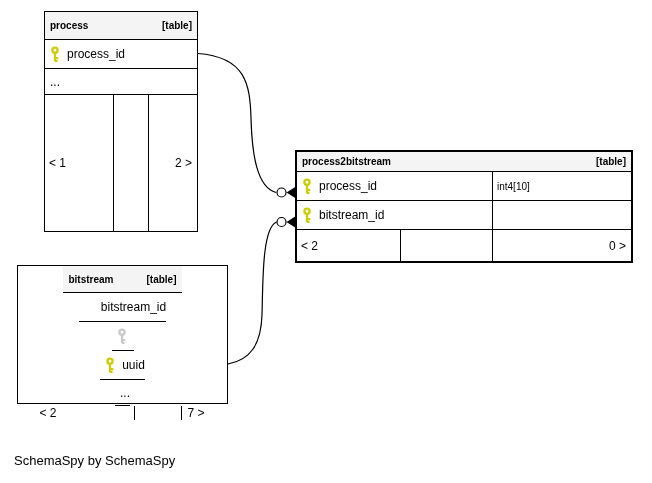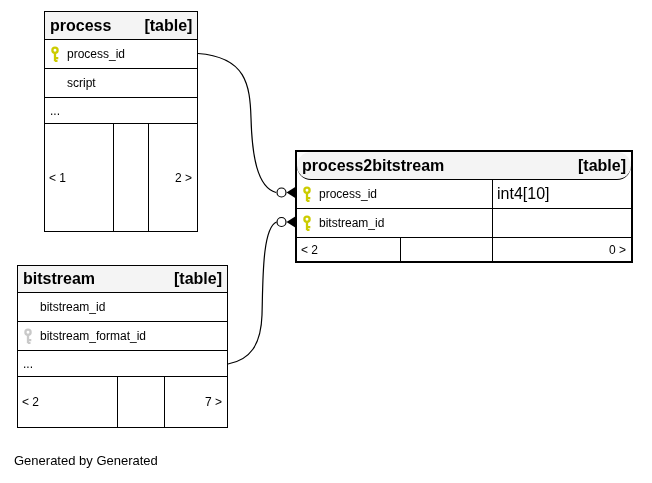--- a/index.html
+++ b/index.html
@@ -8,60 +8,60 @@
     font-family:"Liberation Sans",sans-serif;color:#000;
   }
   #rels{position:absolute;left:0;top:0;z-index:1;pointer-events:none;}
   .tbl{
     position:absolute;z-index:2;background:#fff;border:1px solid #000;
     box-sizing:border-box;display:flex;flex-direction:column;
   }
   .hd{
     background:#f4f4f4;border-bottom:1px solid #000;display:flex;
     justify-content:space-between;align-items:center;padding:0 5px;
-    font-size:16px;flex:0 0 auto;box-sizing:border-box;gap:33px;
+    font-size:10px;flex:0 0 auto;box-sizing:border-box;gap:33px;
   }
   .nm{font-weight:bold;}
   .tag{font-weight:bold;}
   .r{
     display:flex;align-items:center;border-bottom:1px solid #000;
     font-size:12px;padding-left:5px;flex:0 0 auto;box-sizing:border-box;
   }
   .ki{flex:0 0 17px;display:flex;align-items:center;}
   .ki svg{display:block;}
   .namecell{display:flex;align-items:center;height:100%;box-sizing:border-box;padding-left:5px;}
-  .typecell{display:flex;align-items:center;height:100%;box-sizing:border-box;padding-left:4px;font-size:16px;}
+  .typecell{display:flex;align-items:center;height:100%;box-sizing:border-box;padding-left:4px;font-size:10px;}
   .r2{display:flex;align-items:stretch;border-bottom:1px solid #000;font-size:12px;flex:0 0 auto;box-sizing:border-box;}
   .ell{
     display:flex;align-items:center;border-bottom:1px solid #000;
     font-size:12px;padding-left:5px;flex:0 0 auto;box-sizing:border-box;
   }
   .ft{display:flex;flex:1;font-size:12px;align-items:stretch;}
   .ft .c{display:flex;align-items:center;padding:0 4px;border-right:1px solid #000;box-sizing:border-box;}
   .ft .cend{display:flex;align-items:center;justify-content:flex-end;padding:0 5px;flex:1;box-sizing:border-box;}
 
   
   #t-process{left:44px;top:11px;width:154px;height:221px;}
   #t-process .hd{height:28px;}
   #t-process .r{height:29px;}
   #t-process .ell{height:26px;}
   #t-process .c1{flex:0 0 69px;}
   #t-process .c2{flex:0 0 35px;}
 
   
   #t-p2b{left:295px;top:150px;width:338px;height:113px;border-width:2px;}
-  #t-p2b .hd{height:28px;border-radius:14px;}
+  #t-p2b .hd{height:20px;}
   #t-p2b .r2{height:29px;}
   #t-p2b .namecell{flex:0 0 196px;border-right:1px solid #000;}
   #t-p2b .typecell{flex:1;}
   #t-p2b .c1{flex:0 0 104px;}
   #t-p2b .c2{flex:0 0 92px;}
 
   
-  #t-bs{left:17px;top:265px;width:211px;height:163px;}
+  #t-bs{left:17px;top:265px;width:211px;height:139px;align-items:center;}
   #t-bs .hd{height:27px;}
   #t-bs .r{height:29px;}
   #t-bs .ell{height:26px;}
   #t-bs .c1{flex:0 0 100px;}
   #t-bs .c2{flex:0 0 47px;}
 
   #gen-note{position:absolute;left:14px;top:453px;font-size:13px;z-index:2;}
 </style>
 </head>
 <body>
@@ -87,24 +87,20 @@
     <div class="r">
       <span class="ki">
         <svg width="11" height="16" viewBox="0 0 11 16">
           <g fill="none" stroke-width="2.3" stroke="#cccc00">
             <circle cx="5" cy="4.2" r="2.6"></circle>
             <path d="M5 6.8 L5 15.3 M5 12.2 L8.3 12.2 M5 15.2 L7.5 15.2"></path>
           </g>
         </svg>
       </span>
       <span>process_id</span>
-    </div>
-    <div class="r">
-      <span class="ki"></span>
-      <span>script</span>
     </div>
     <div class="ell">...</div>
     <div class="ft">
       <span class="c c1">&lt; 1</span>
       <span class="c c2"></span>
       <span class="cend">2 &gt;</span>
     </div>
   </div>
 
   <div class="tbl" id="t-p2b">
@@ -157,24 +153,34 @@
     </div>
     <div class="r">
       <span class="ki">
         <svg width="11" height="16" viewBox="0 0 11 16">
           <g fill="none" stroke-width="2.3" stroke="#c9c9c9">
             <circle cx="5" cy="4.2" r="2.6"></circle>
             <path d="M5 6.8 L5 15.3 M5 12.2 L8.3 12.2 M5 15.2 L7.5 15.2"></path>
           </g>
         </svg>
       </span>
-      <span>bitstream_format_id</span>
+    </div>
+    <div class="r">
+      <span class="ki">
+        <svg width="11" height="16" viewBox="0 0 11 16">
+          <g fill="none" stroke-width="2.3" stroke="#cccc00">
+            <circle cx="5" cy="4.2" r="2.6"></circle>
+            <path d="M5 6.8 L5 15.3 M5 12.2 L8.3 12.2 M5 15.2 L7.5 15.2"></path>
+          </g>
+        </svg>
+      </span>
+      <span>uuid</span>
     </div>
     <div class="ell">...</div>
     <div class="ft">
       <span class="c c1">&lt; 2</span>
       <span class="c c2"></span>
       <span class="cend">7 &gt;</span>
     </div>
   </div>
 
-  <div id="gen-note">Generated by Generated</div>
+  <div id="gen-note">SchemaSpy by SchemaSpy</div>
 </div>
 
 </body></html>

